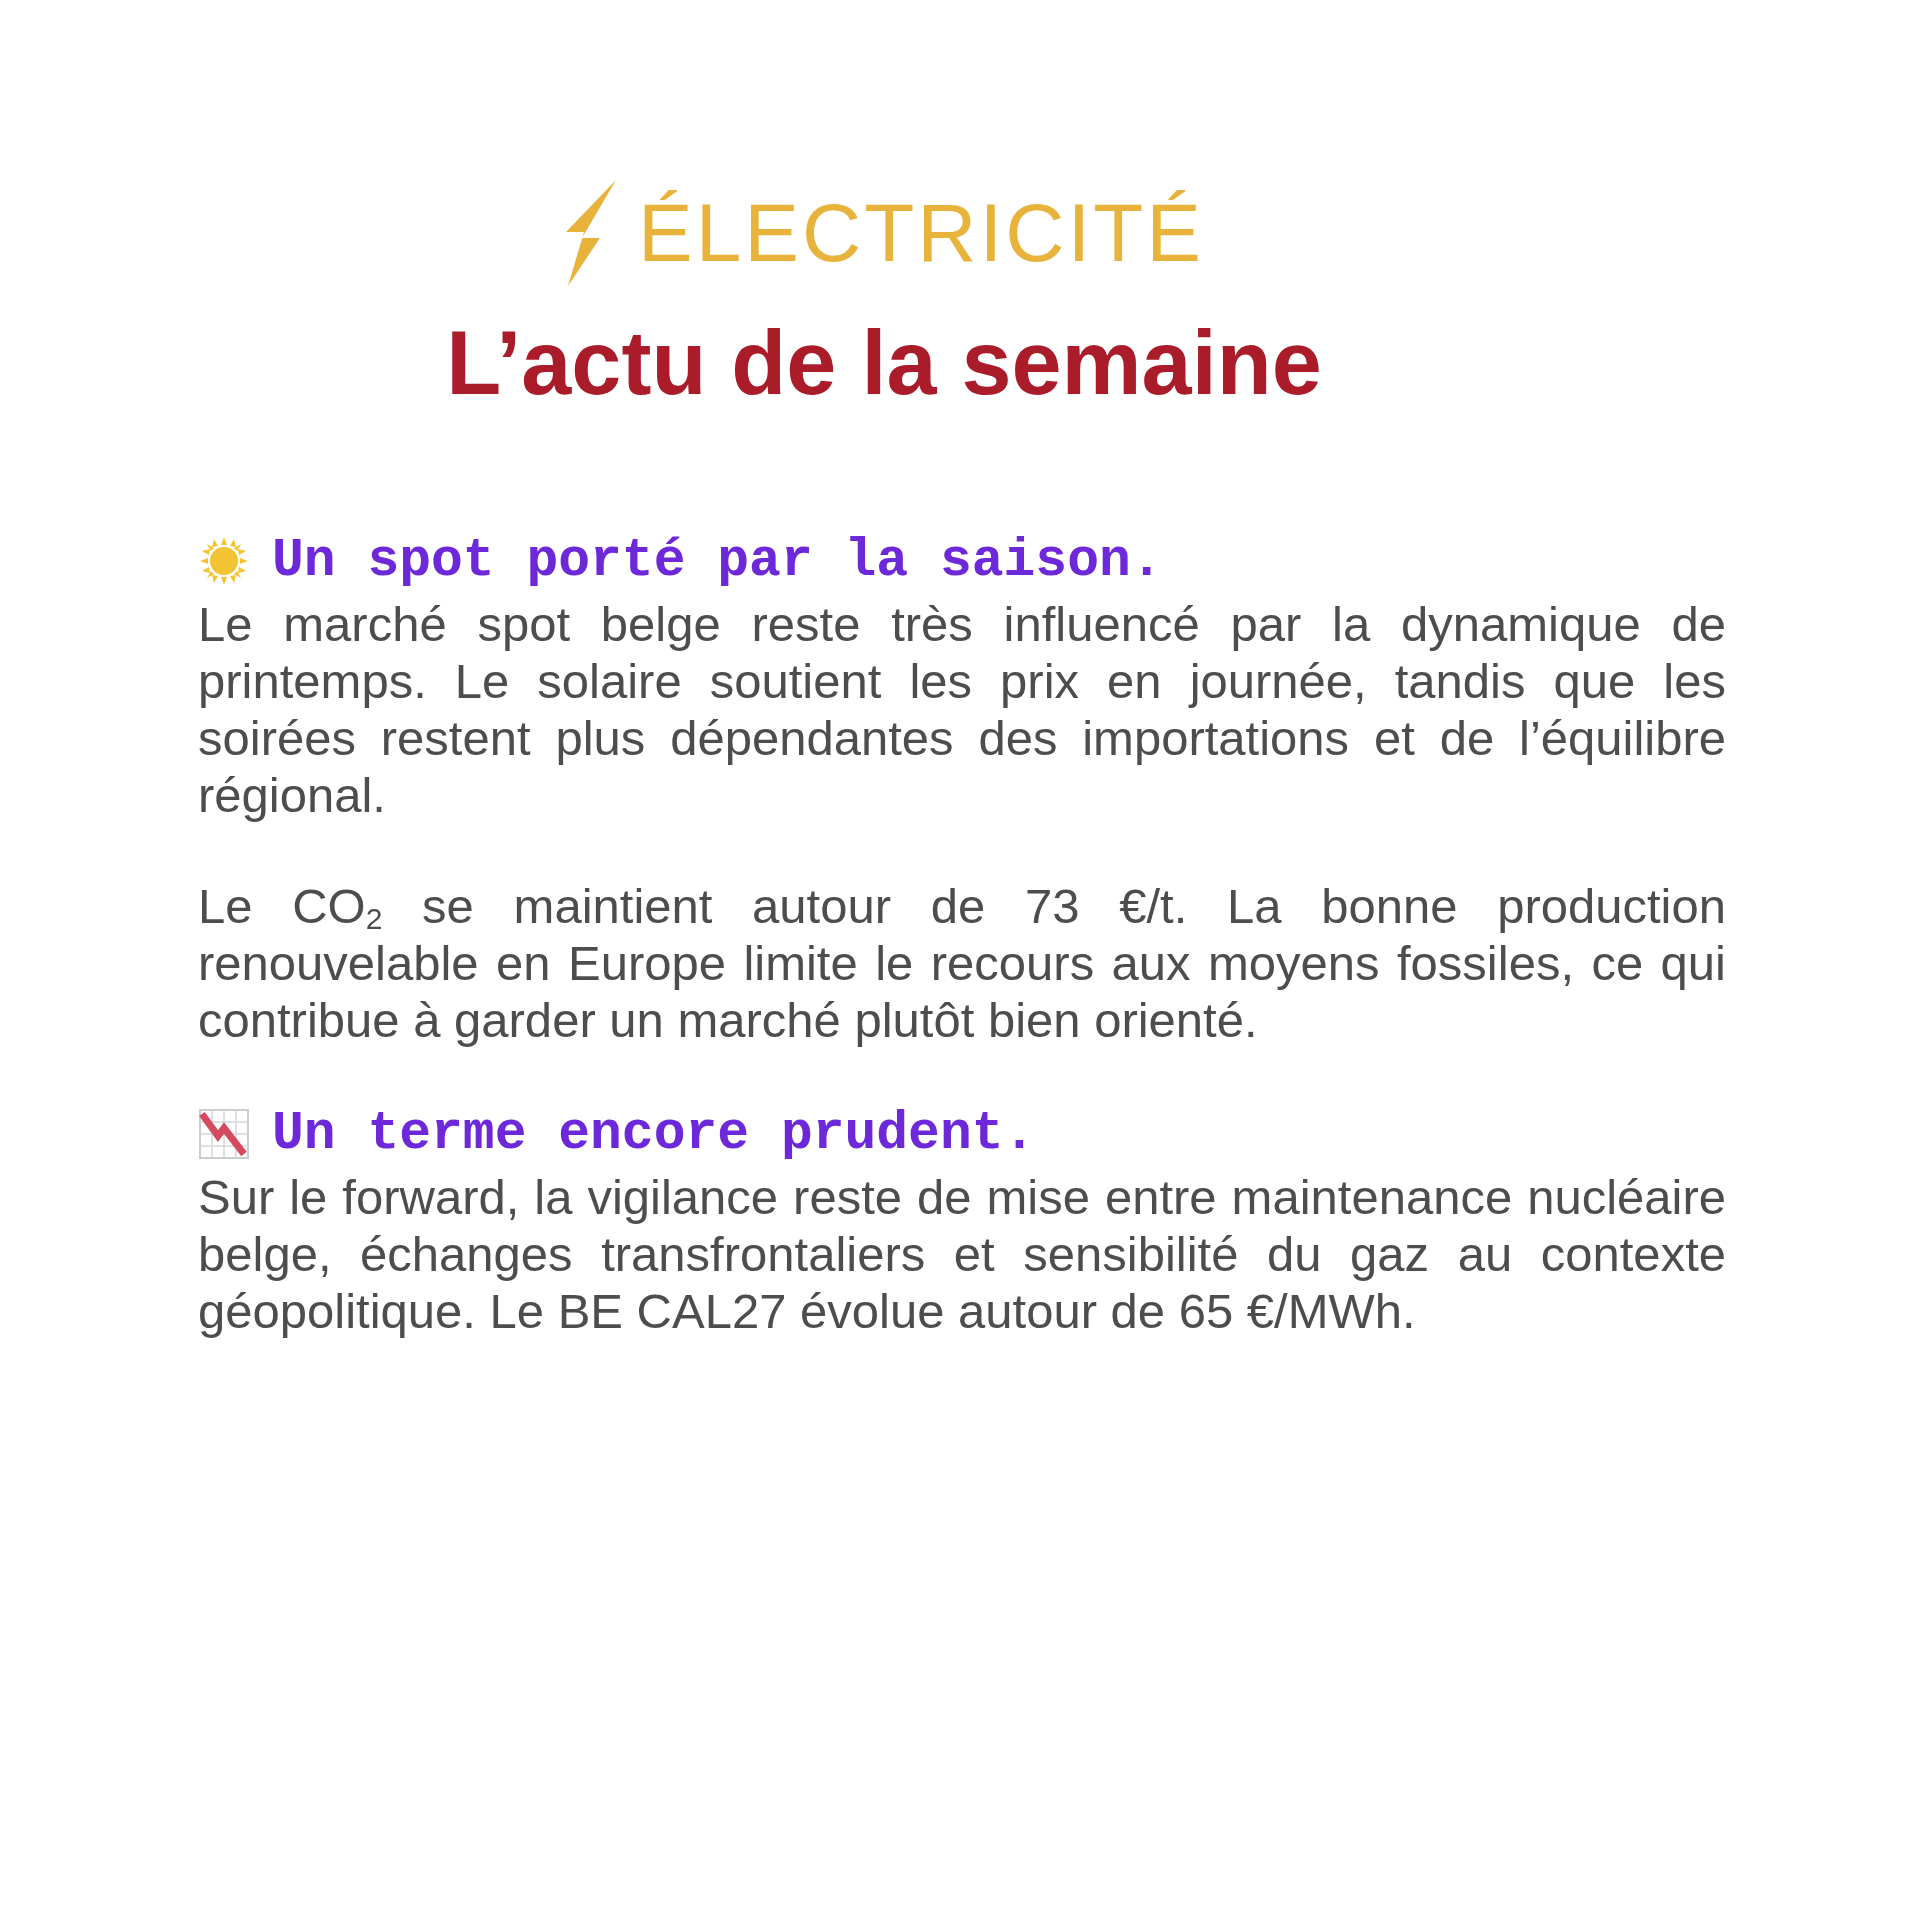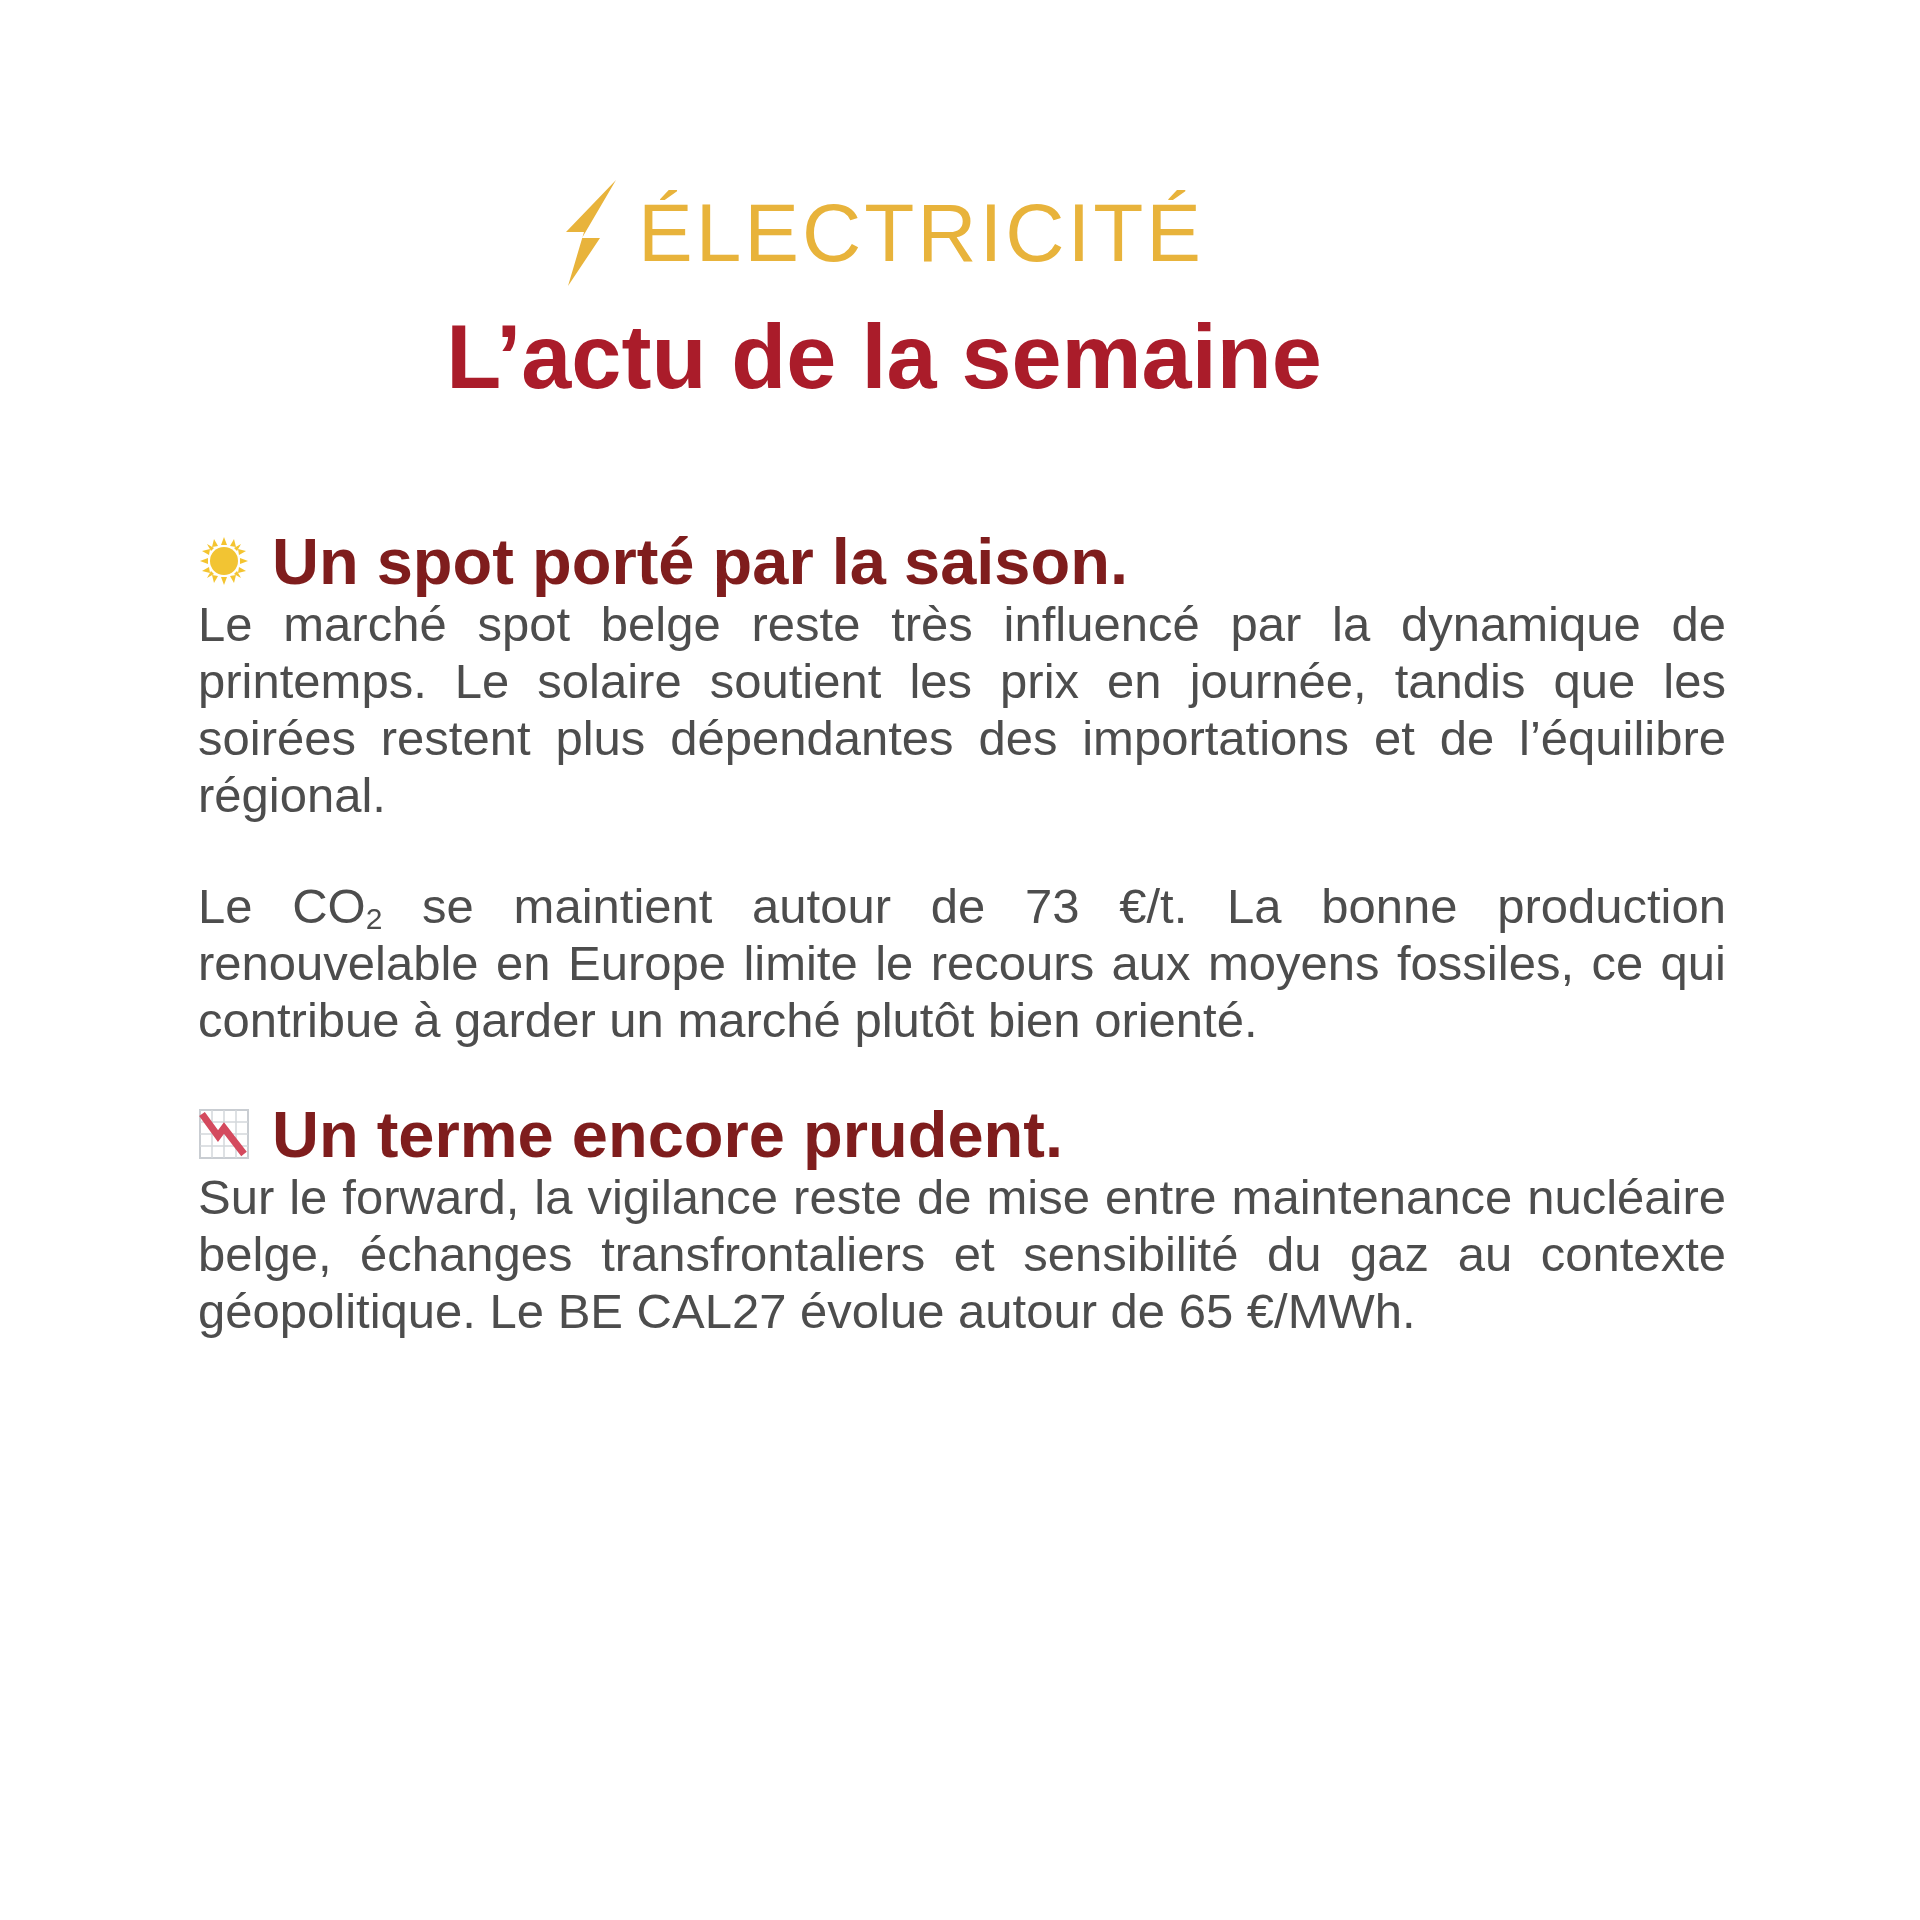--- a/index.html
+++ b/index.html
@@ -27,21 +27,21 @@
       gap: 18px;
       color: #e8b33b;
       font-size: 82px;
       font-weight: 400;
       letter-spacing: 3px;
       line-height: 1;
       height: 110px;
     }
     .category svg { display: block; }
     .title {
-      margin-top: 22px;
+      margin-top: 28px;
       color: #aa1c2a;
       font-size: 90px;
       font-weight: 700;
       line-height: 1;
       letter-spacing: 0px;
     }
     .content {
       position: absolute;
       left: 198px;
       top: 530px;
@@ -54,24 +54,25 @@
       gap: 22px;
       height: 62px;
     }
     .section-icon {
       width: 52px;
       height: 52px;
       flex: 0 0 52px;
       display: block;
     }
     .section-title {
-      color: #7f1d1d;
-      font-size: 65px;
+      color: #6d28d9;
+      font-size: 53px;
       font-weight: 700;
       line-height: 1;
+      font-family: Liberation Mono, monospace;
     }
     .section-body {
       color: #4d4d4d;
       font-size: 49px;
       font-weight: 400;
       line-height: 57px;
       text-align: justify;
       margin: 4px 0 0 0;
     }
     .section-body sub {

